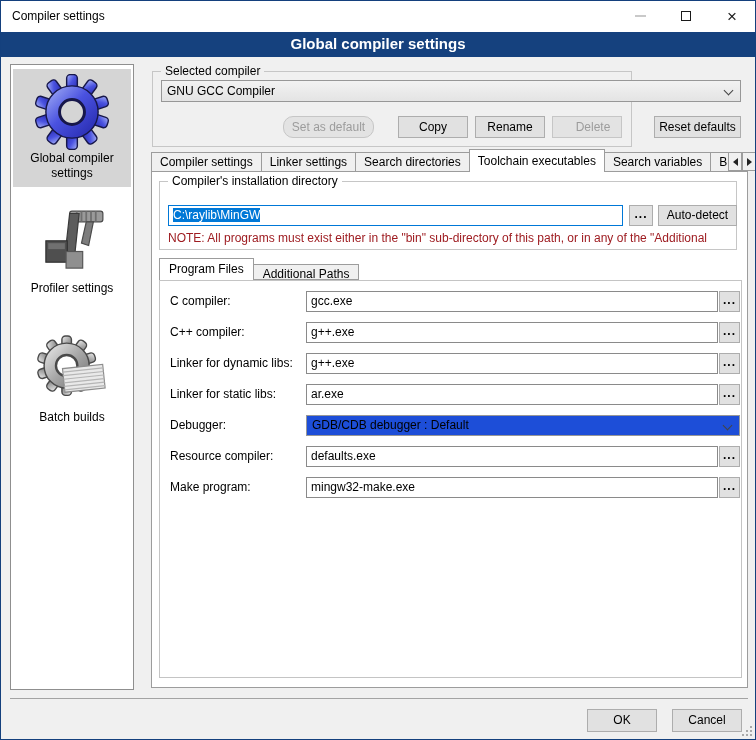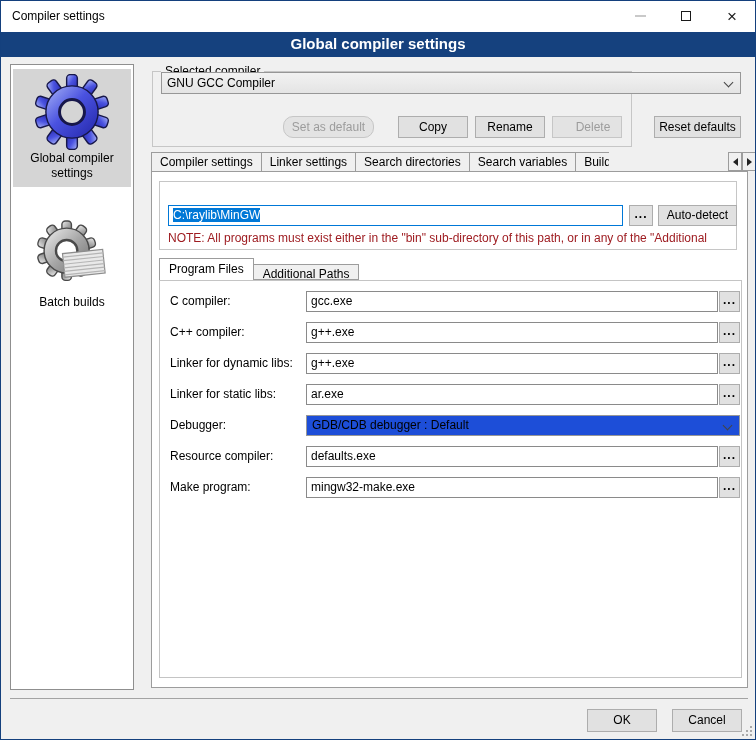--- a/index.html
+++ b/index.html
@@ -149,20 +149,34 @@
               <rect x="27.5" y="0.5" width="9" height="14" rx="3" transform="rotate(324 32 32)"></rect>
             </g>
             <circle cx="32" cy="32" r="22" fill="url(#gblue)"></circle>
             <circle cx="32" cy="32" r="10.5" fill="#d5d5d5" stroke="#17174a" stroke-width="2.5"></circle>
           </g>
         </svg>
       </div>
       <div>Global compiler settings</div>
     </div>
 
+    <div class="side-item gap1">
+      <div class="icon-wrap">
+        <svg width="76" height="76" viewBox="0 0 64 64">
+          <rect x="30" y="6" width="28" height="9" rx="2" fill="#9a9a9a" stroke="#4a4a4a"></rect>
+          <path d="M36 6v9 M40 6v9 M44 6v9 M48 6v9 M52 6v9" stroke="#6f6f6f" stroke-width="1.5"></path>
+          <polygon points="30,8 38,8 34,46 26,44" fill="#5c5c5c" stroke="#3a3a3a"></polygon>
+          <polygon points="44,15 50,15 46,35 40,33" fill="#7d7d7d" stroke="#4a4a4a"></polygon>
+          <rect x="10" y="31" width="18" height="18" fill="#4f4f4f" stroke="#303030"></rect>
+          <rect x="12" y="33" width="14" height="5" fill="#707070"></rect>
+          <rect x="27" y="40" width="14" height="14" fill="#8f8f8f" stroke="#565656"></rect>
+        </svg>
+      </div>
+      <div>Profiler settings</div>
+    </div>
 
     <div class="side-item gap2">
       <div class="icon-wrap">
         <svg width="76" height="76" viewBox="0 0 64 64">
           <defs>
             <linearGradient id="ggray" x1="0" y1="0" x2="1" y2="1">
               <stop offset="0" stop-color="#efefef"></stop>
                 <stop offset="0.5" stop-color="#a7a7a7"></stop>
                 <stop offset="1" stop-color="#6f6f6f"></stop>
             </linearGradient>
@@ -188,50 +202,52 @@
             <path d="M0 3h34 M0 6h34 M0 9h34 M0 12h34 M0 15h34 M0 18h34" stroke="#b5b5b5" stroke-width="1"></path>
           </g>
         </svg>
       </div>
       <div>Batch builds</div>
     </div>
   </div>
 
   <div class="groupbox gb-on-dialog" style="left:151px; top:70px; width:480px; height:76px;">
     <span class="gb-label">Selected compiler</span>
-    <div class="combo" style="left:8px; top:0; width:580px;">
+    <div class="combo" style="left:8px; top:8px; width:580px;">
       <span>GNU GCC Compiler</span>
       <span class="chev"></span>
     </div>
     <div>
         <div class="wbtn cbtn-0 disabled" style="top: 44px;">Set as default</div>
         <div class="wbtn cbtn-1" style="top: 44px;">Copy</div>
         <div class="wbtn cbtn-2" style="top: 44px;">Rename</div>
         <div class="wbtn cbtn-3 disabled" style="top: 44px;">Delete</div>
         <div class="wbtn cbtn-4" style="top: 44px;">Reset defaults</div>
       </div>
   </div>
 
   <div class="tab-bar">
       <div class="tab">Compiler settings</div>
       <div class="tab">Linker settings</div>
       <div class="tab">Search directories</div>
+      <div class="tab active">Toolchain executables</div>
       <div class="tab">Search variables</div>
       <div class="tab clipped">Build</div>
     </div>
   <div class="tab-arrow left">
       <span class="tri-l"></span>
     </div>
   <div class="tab-arrow right">
       <span class="tri-r"></span>
     </div>
 
   <div class="page">
 
     <div class="groupbox gb-on-white grp-install">
+      <span class="gb-label">Compiler's installation directory</span>
       <div class="textbox focused install-path">
         <span class="sel">C:\raylib\MinGW</span>
       </div>
       <div class="dots install-dots">...</div>
       <div class="wbtn autodetect">Auto-detect</div>
       <div class="note">NOTE: All programs must exist either in the "bin" sub-directory of this path, or in any of the "Additional</div>
     </div>
 
     <div class="subtab-bar">
       <div class="subtab active">Program Files</div>

